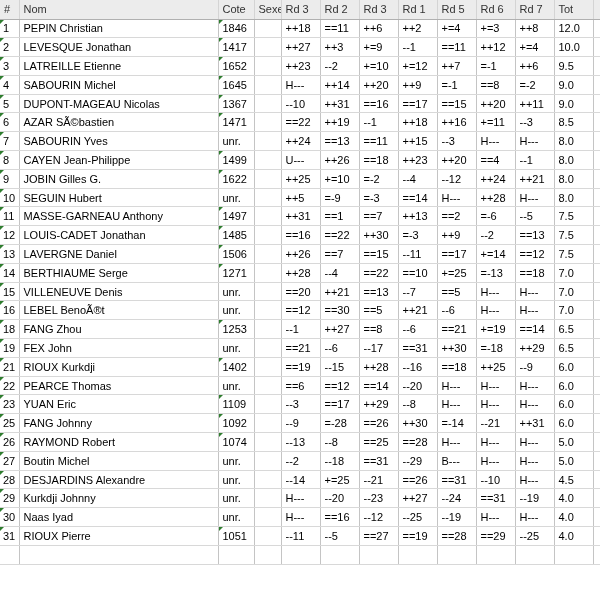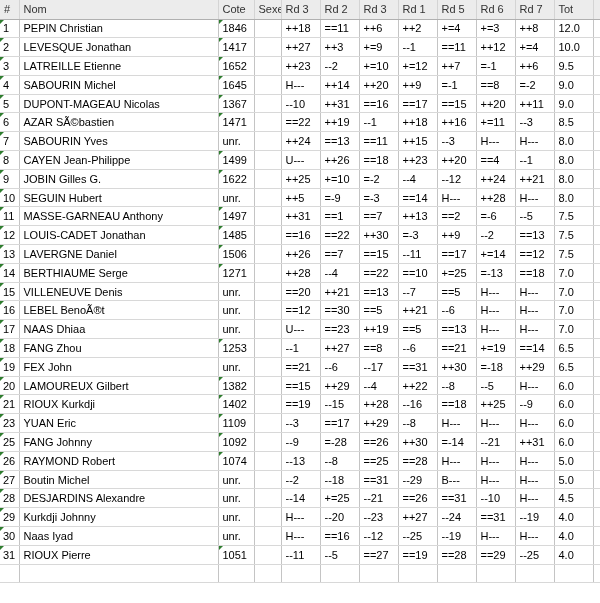--- a/index.html
+++ b/index.html
@@ -327,35 +327,20 @@
           <td class="col-rd2">==30</td>
           <td class="col-rd3">==5</td>
           <td class="col-rd4">++21</td>
           <td class="col-rd5">--6</td>
           <td class="col-rd6">H---</td>
           <td class="col-rd7">H---</td>
           <td class="col-tot">7.0</td>
           <td class="col-fill"></td>
         </tr>
         <tr>
-          <td class="col-num"><span class="flag"></span>17</td>
-          <td class="col-name">NAAS Dhiaa</td>
-          <td class="col-cote">unr.</td>
-          <td class="col-sexe"></td>
-          <td class="col-rd1">U---</td>
-          <td class="col-rd2">==23</td>
-          <td class="col-rd3">++19</td>
-          <td class="col-rd4">==5</td>
-          <td class="col-rd5">==13</td>
-          <td class="col-rd6">H---</td>
-          <td class="col-rd7">H---</td>
-          <td class="col-tot">7.0</td>
-          <td class="col-fill"></td>
-        </tr>
-        <tr>
           <td class="col-num"><span class="flag"></span>18</td>
           <td class="col-name">FANG Zhou</td>
           <td class="col-cote"><span class="flag"></span>1253</td>
           <td class="col-sexe"></td>
           <td class="col-rd1">--1</td>
           <td class="col-rd2">++27</td>
           <td class="col-rd3">==8</td>
           <td class="col-rd4">--6</td>
           <td class="col-rd5">==21</td>
           <td class="col-rd6">+=19</td>
@@ -372,50 +357,50 @@
           <td class="col-rd2">--6</td>
           <td class="col-rd3">--17</td>
           <td class="col-rd4">==31</td>
           <td class="col-rd5">++30</td>
           <td class="col-rd6">=-18</td>
           <td class="col-rd7">++29</td>
           <td class="col-tot">6.5</td>
           <td class="col-fill"></td>
         </tr>
         <tr>
-          <td class="col-num"><span class="flag"></span>20</td>
-          <td class="col-name">LAMOUREUX Gilbert</td>
-          <td class="col-cote"><span class="flag"></span>1382</td>
-          <td class="col-sexe"></td>
-          <td class="col-rd1">==15</td>
-          <td class="col-rd2">++29</td>
-          <td class="col-rd3">--4</td>
-          <td class="col-rd4">++22</td>
-          <td class="col-rd5">--8</td>
-          <td class="col-rd6">--5</td>
-          <td class="col-rd7">H---</td>
-          <td class="col-tot">6.0</td>
-          <td class="col-fill"></td>
-        </tr>
-        <tr>
           <td class="col-num"><span class="flag"></span>21</td>
           <td class="col-name">RIOUX Kurkdji</td>
           <td class="col-cote"><span class="flag"></span>1402</td>
           <td class="col-sexe"></td>
           <td class="col-rd1">==19</td>
           <td class="col-rd2">--15</td>
           <td class="col-rd3">++28</td>
           <td class="col-rd4">--16</td>
           <td class="col-rd5">==18</td>
           <td class="col-rd6">++25</td>
           <td class="col-rd7">--9</td>
           <td class="col-tot">6.0</td>
           <td class="col-fill"></td>
         </tr>
         <tr>
+          <td class="col-num"><span class="flag"></span>22</td>
+          <td class="col-name">PEARCE Thomas</td>
+          <td class="col-cote">unr.</td>
+          <td class="col-sexe"></td>
+          <td class="col-rd1">==6</td>
+          <td class="col-rd2">==12</td>
+          <td class="col-rd3">==14</td>
+          <td class="col-rd4">--20</td>
+          <td class="col-rd5">H---</td>
+          <td class="col-rd6">H---</td>
+          <td class="col-rd7">H---</td>
+          <td class="col-tot">6.0</td>
+          <td class="col-fill"></td>
+        </tr>
+        <tr>
           <td class="col-num"><span class="flag"></span>23</td>
           <td class="col-name">YUAN Eric</td>
           <td class="col-cote"><span class="flag"></span>1109</td>
           <td class="col-sexe"></td>
           <td class="col-rd1">--3</td>
           <td class="col-rd2">==17</td>
           <td class="col-rd3">++29</td>
           <td class="col-rd4">--8</td>
           <td class="col-rd5">H---</td>
           <td class="col-rd6">H---</td>

